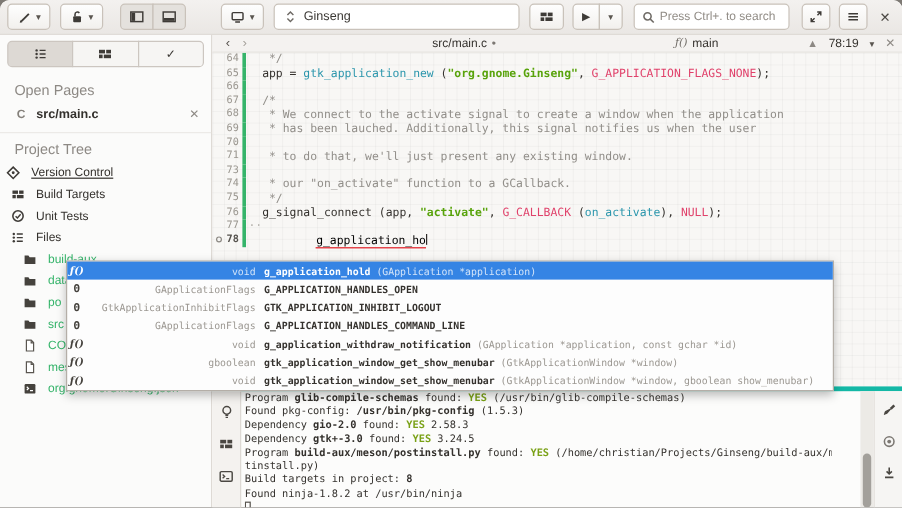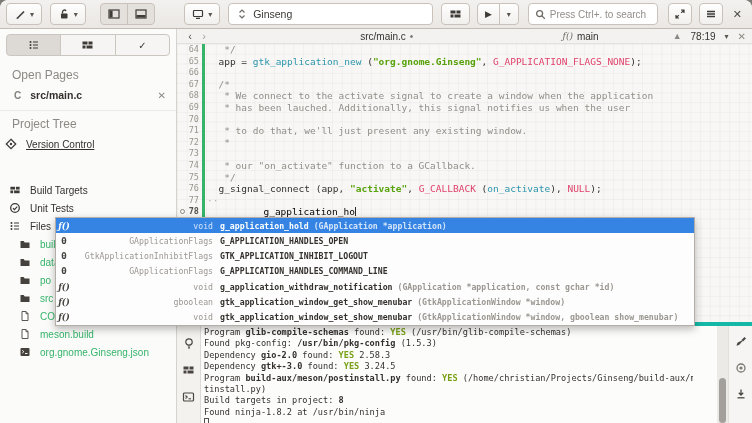--- a/index.html
+++ b/index.html
@@ -84,21 +84,21 @@
   .caret-bar { display:inline-block; width:1px; height:9px; background:#2e2b28; vertical-align:-1px; }
 
   
   .popup { position:absolute; left:55px; top:217px; width:640px; height:109px; background:#fdfdfd;
     border:1px solid #b4aea7; box-shadow:0 3px 8px rgba(0,0,0,.28); z-index:30;
     font-family:"DejaVu Sans Mono","Liberation Mono",monospace; font-size:8.2px; }
   .prow { display:flex; align-items:center; height:15.28px; white-space:pre; color:#34312d; }
   .prow .picon { width:16px; text-align:center; flex:0 0 16px; }
   .prow .ptype { width:141px; flex:0 0 141px; text-align:right; color:#9b9791; }
   .prow .pname { font-weight:bold; margin-left:7px; }
-  .prow .pparams { color:#9b9791;font-weight:bold; }
+  .prow .pparams { color:#9b9791; }
   .prow-sel { background:#3584e4; color:#fff; }
   .prow-sel .ptype, .prow-sel .pparams { color:rgba(255,255,255,.78); }
   .prow-sel .picon .fico, .prow-sel .picon .eico { color:#fff; }
   .fico { font-family:"DejaVu Serif",serif; font-style:italic; font-size:8.5px; color:#45423d; font-weight:bold; }
   .eico { font-size:9px; color:#45423d; font-weight:bold; }
 
   
   .bottompanel { position:absolute; left:177px; top:322px; width:575px; height:101px;
     background:#fcfcfb; border-top:4px solid #14b8a6; }
   .bp-strip { position:absolute; left:0; top:0; width:24px; height:101px; background:#f4f2ef;
@@ -270,21 +270,21 @@
     <div class="tree" id="tree">
         <div class="tree-row" style="padding-left: 5px; text-decoration: underline;">
           <span class="ticon">
             <svg width="12" height="12" viewBox="0 0 12 12">
               <path d="M6 1.3 L10.7 6 L6 10.7 L1.3 6 Z" fill="none" stroke="#3e3b37" stroke-width="1.3"></path>
               <circle cx="6" cy="6" r="1.2" fill="#3e3b37"></circle>
             </svg>
           </span>
           <span>Version Control</span>
         </div>
-        <div class="tree-row" style="padding-left: 9px; margin-top: 28px;">
+        <div class="tree-row" style="padding-left: 9px;">
           <span class="ticon">
             <svg width="13" height="12" viewBox="0 0 13 12">
               <rect x="1.5" y="2.5" width="5" height="3" fill="#3e3b37"></rect>
               <rect x="7.5" y="2.5" width="4" height="3" fill="#3e3b37"></rect>
               <rect x="1.5" y="6.5" width="3" height="3" fill="#3e3b37"></rect>
               <rect x="5.5" y="6.5" width="6" height="3" fill="#3e3b37"></rect>
             </svg>
           </span>
           <span>Build Targets</span>
         </div>
@@ -391,21 +391,20 @@
 
   <div class="editor-body" id="editor">
       <div class="cl"><span class="ln">64</span><span class="bar"></span><span class="code"><span class="cmt">   */</span></span></div>
       <div class="cl"><span class="ln">65</span><span class="bar"></span><span class="code"><span class="p">  app = </span><span class="fn">gtk_application_new</span><span class="p"> (</span><span class="str">"org.gnome.Ginseng"</span><span class="p">, </span><span class="cst">G_APPLICATION_FLAGS_NONE</span><span class="p">);</span></span></div>
       <div class="cl"><span class="ln">66</span><span class="bar"></span><span class="code"></span></div>
       <div class="cl"><span class="ln">67</span><span class="bar"></span><span class="code"><span class="cmt">  /*</span></span></div>
       <div class="cl"><span class="ln">68</span><span class="bar"></span><span class="code"><span class="cmt">   * We connect to the activate signal to create a window when the application</span></span></div>
       <div class="cl"><span class="ln">69</span><span class="bar"></span><span class="code"><span class="cmt">   * has been lauched. Additionally, this signal notifies us when the user</span></span></div>
       <div class="cl"><span class="ln">70</span><span class="bar"></span></div>
       <div class="cl"><span class="ln">71</span><span class="bar"></span><span class="code"><span class="cmt">   * to do that, we'll just present any existing window.</span></span></div>
-      <div class="cl"><span class="ln">72</span><span class="bar"></span><span class="code"><span class="cmt">   *</span></span></div>
       <div class="cl"><span class="ln">73</span><span class="bar"></span></div>
       <div class="cl"><span class="ln">74</span><span class="bar"></span><span class="code"><span class="cmt">   * our "on_activate" function to a GCallback.</span></span></div>
       <div class="cl"><span class="ln">75</span><span class="bar"></span><span class="code"><span class="cmt">   */</span></span></div>
       <div class="cl"><span class="ln">76</span><span class="bar"></span><span class="code"><span class="p">  g_signal_connect (app, </span><span class="str">"activate"</span><span class="p">, </span><span class="cst">G_CALLBACK</span><span class="p"> (</span><span class="fn">on_activate</span><span class="p">), </span><span class="cst">NULL</span><span class="p">);</span></span></div>
       <div class="cl"><span class="ln">77</span><span class="bar"></span><span class="code"><span class="ws">··</span></span></div>
       <div class="cl"><span class="diag-dot"></span><span class="ln ln-cur">78</span><span class="bar"></span><span class="code"><span class="p">  </span><span class="err">g_application_ho</span><span class="caret-bar"></span></span></div>
     </div>
 
   <div class="popup" id="popup">
       <div class="prow prow-sel"><span class="picon"><span class="fico">ƒ()</span></span><span class="ptype">void</span><span class="pname">g_application_hold</span><span class="pparams"> (GApplication *application)</span></div>

